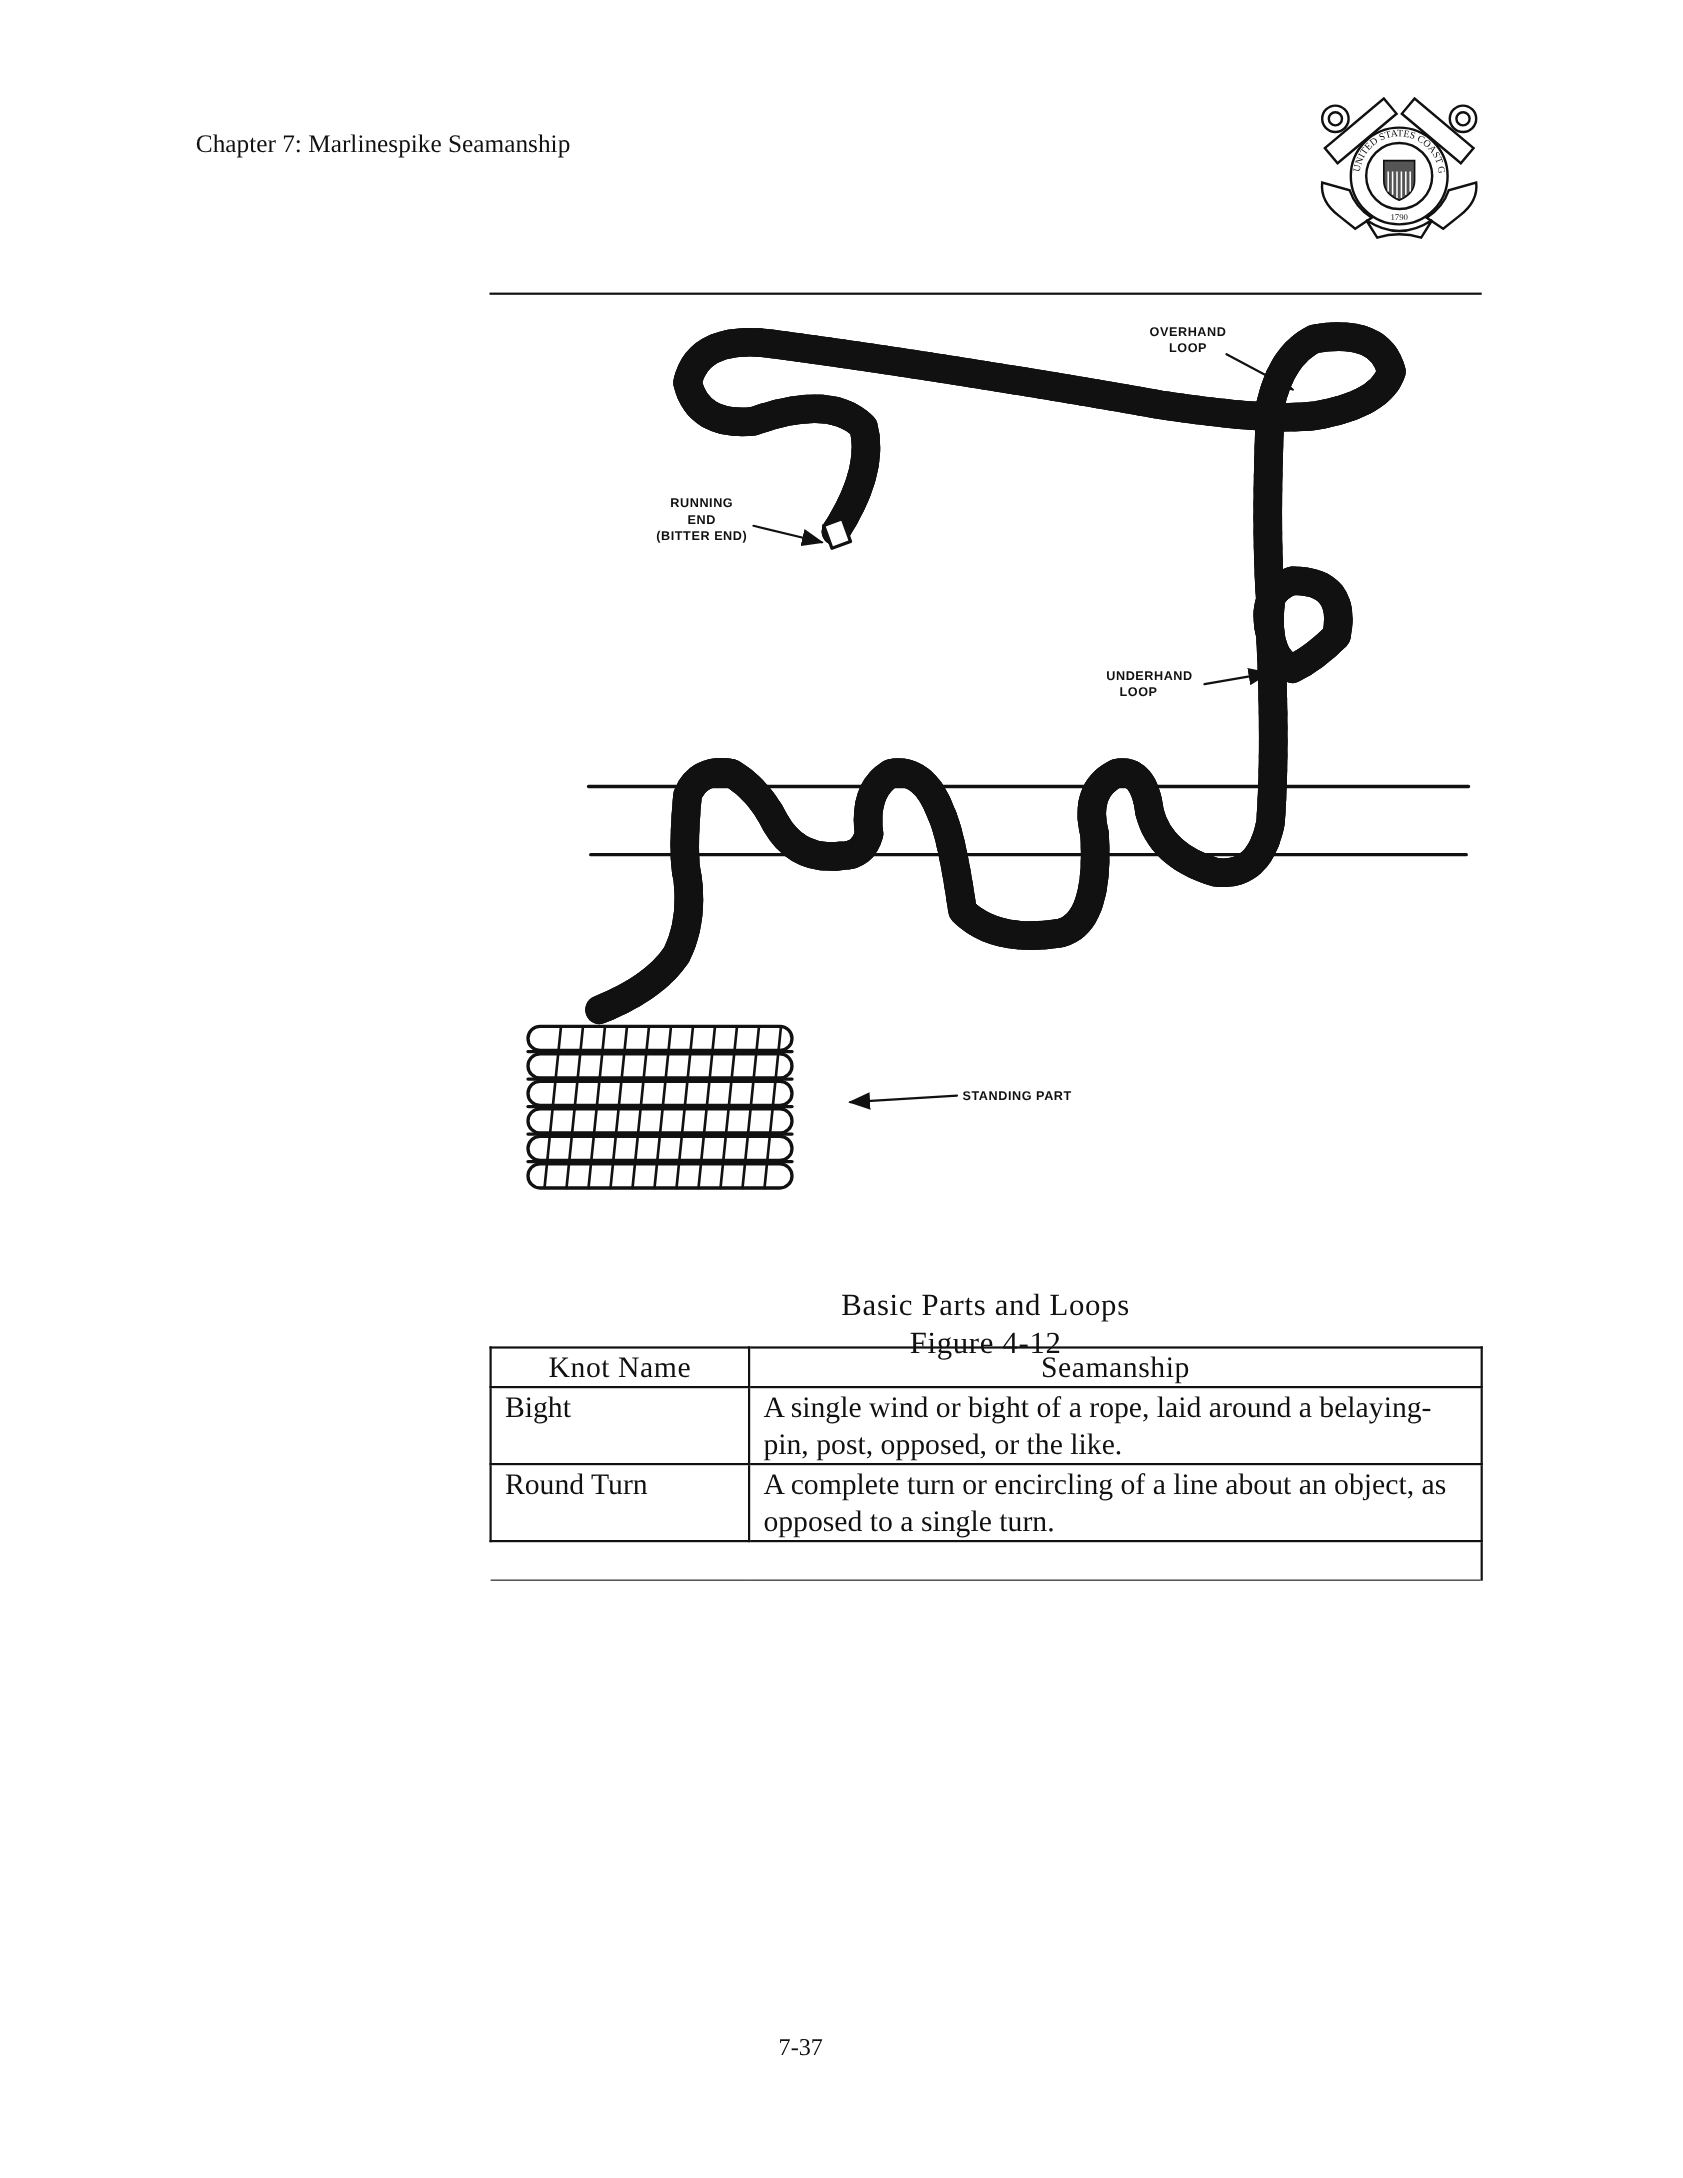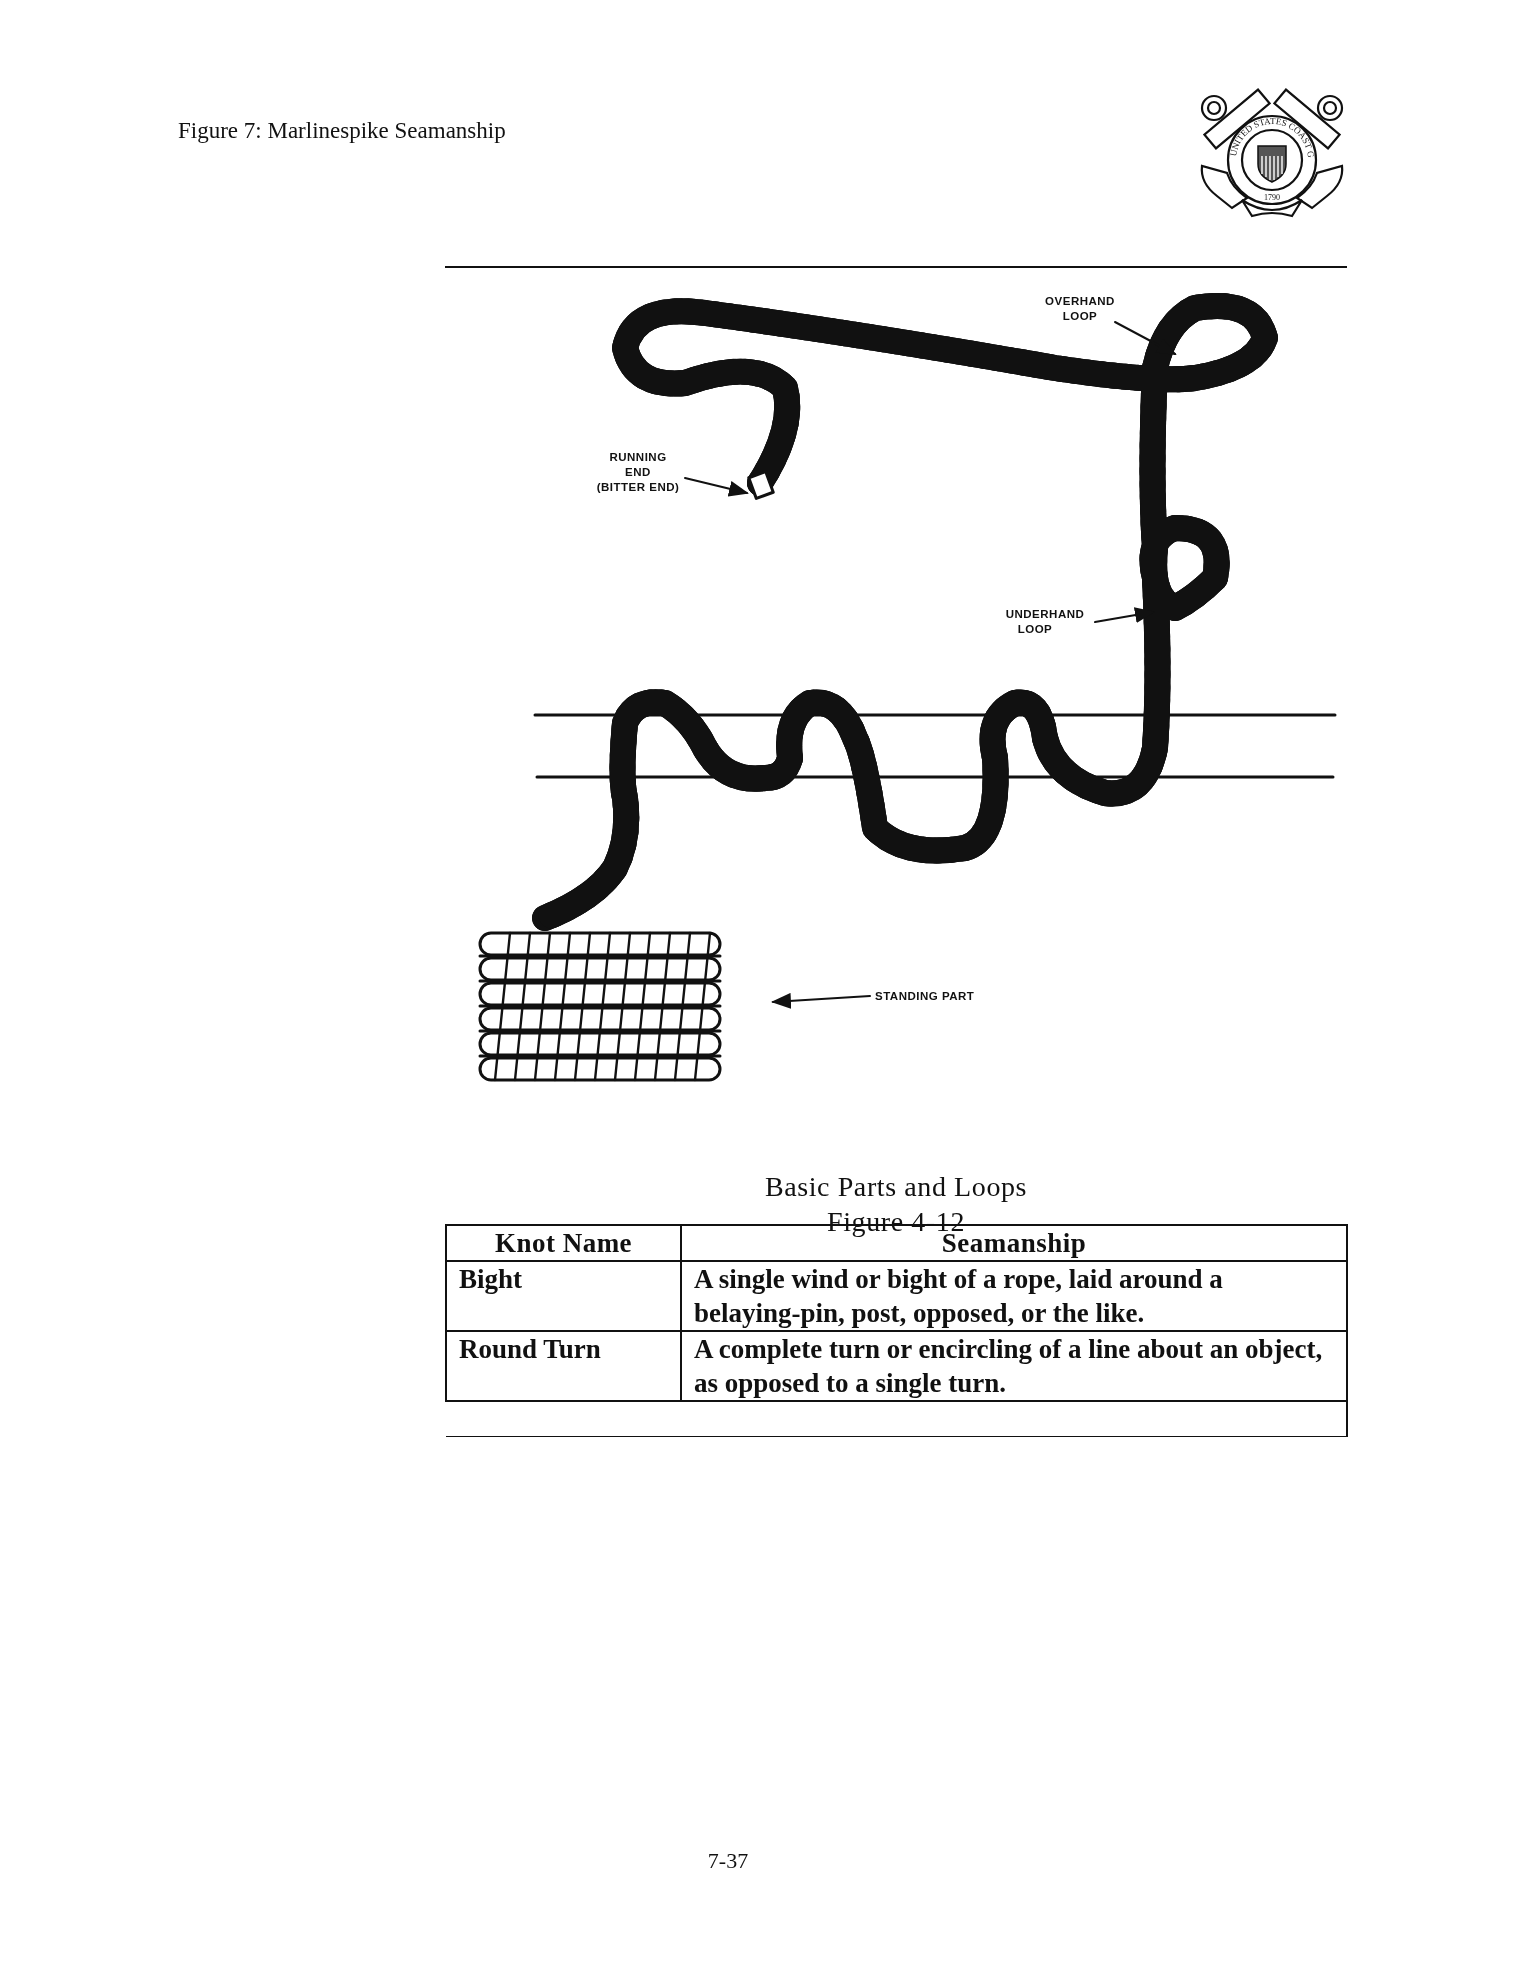--- a/index.html
+++ b/index.html
@@ -11,32 +11,32 @@
     .figure { position: absolute; left: 455px; top: 278px; width: 900px; height: 820px; }
     .fig-label { font-family: "Liberation Sans", "DejaVu Sans", sans-serif; font-weight: bold;
                  font-size: 11.5px; fill: #111; letter-spacing: 0.5px; }
     .caption { position: absolute; left: 445px; width: 902px; text-align: center;
                font-size: 28px; letter-spacing: 0.6px; margin-top: 40px; }
     .caption.title { top: 1131px; }
     .caption.fig { top: 1166px; }
     table.knots { position: absolute; left: 445px; top: 1224px; width: 903px;
                   border-collapse: collapse; font-size: 27px; }
     table.knots th, table.knots td { border: 2px solid #111; padding: 0 12px; vertical-align: top;
-                  line-height: 34px; text-align: left; font-weight: bold; }
+                  line-height: 34px; text-align: left; font-weight: normal; }
     table.knots th { text-align: center; letter-spacing: 0.5px; }
     table.knots col.c1 { width: 235px; }
     table.knots tr.empty td { height: 34px; border-bottom: 1px solid #111; }
     table.knots tr.empty td.left-blank { border-left: none; }
     .page-number { position: absolute; left: 0; width: 1456px; top: 1848px;
                    text-align: center; font-size: 22px; }
   </style>
 </head>
 <body>
 
-<div class="header-text">Figure 7: Marlinespike Seamanship</div>
+<div class="header-text">Chapter 7: Marlinespike Seamanship</div>
 
 <svg class="logo" viewBox="0 0 160 135">
   <g fill="#fff" stroke="#111" stroke-width="2.2">
     <rect x="10" y="22" width="70" height="18" transform="rotate(-40 45 31)"></rect>
     <rect x="80" y="22" width="70" height="18" transform="rotate(40 115 31)"></rect>
     <circle cx="22" cy="20" r="12"></circle>
       <circle cx="22" cy="20" r="6"></circle>
     <circle cx="138" cy="20" r="12"></circle>
       <circle cx="138" cy="20" r="6"></circle>
     <path d="M10 78 Q8 95 25 108 L40 120 L55 110 Q40 100 35 85 Z"></path>

